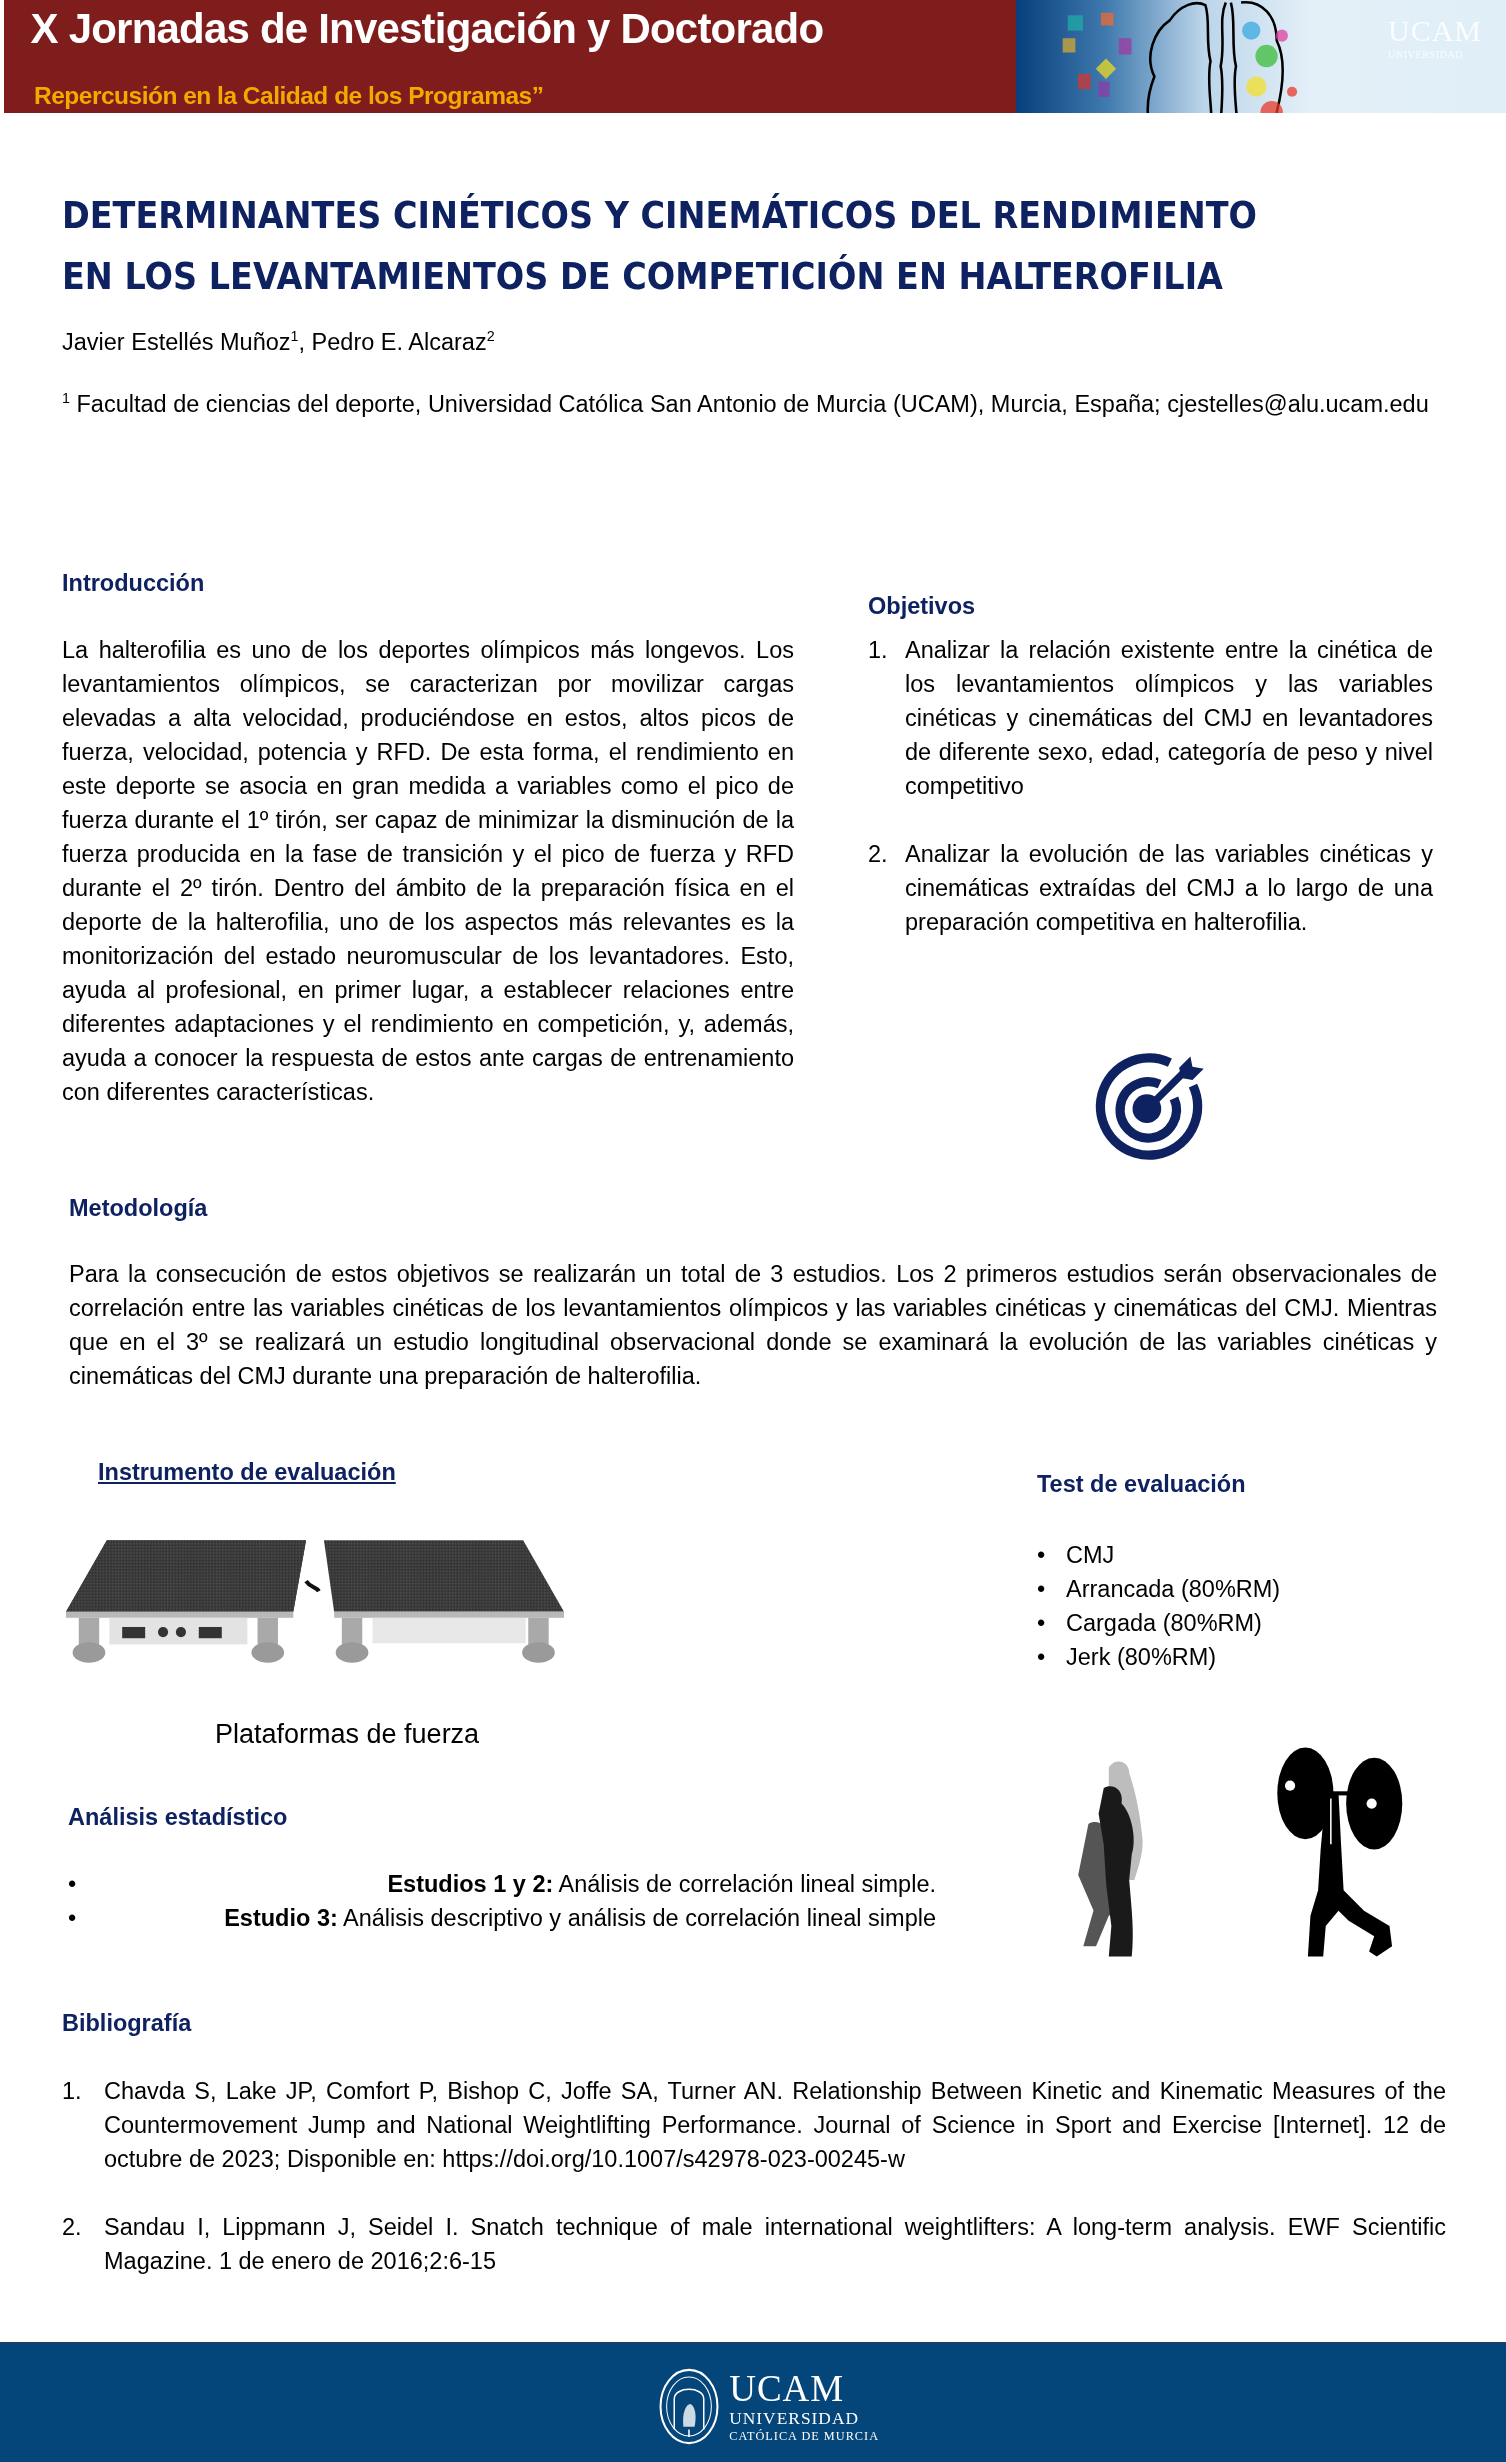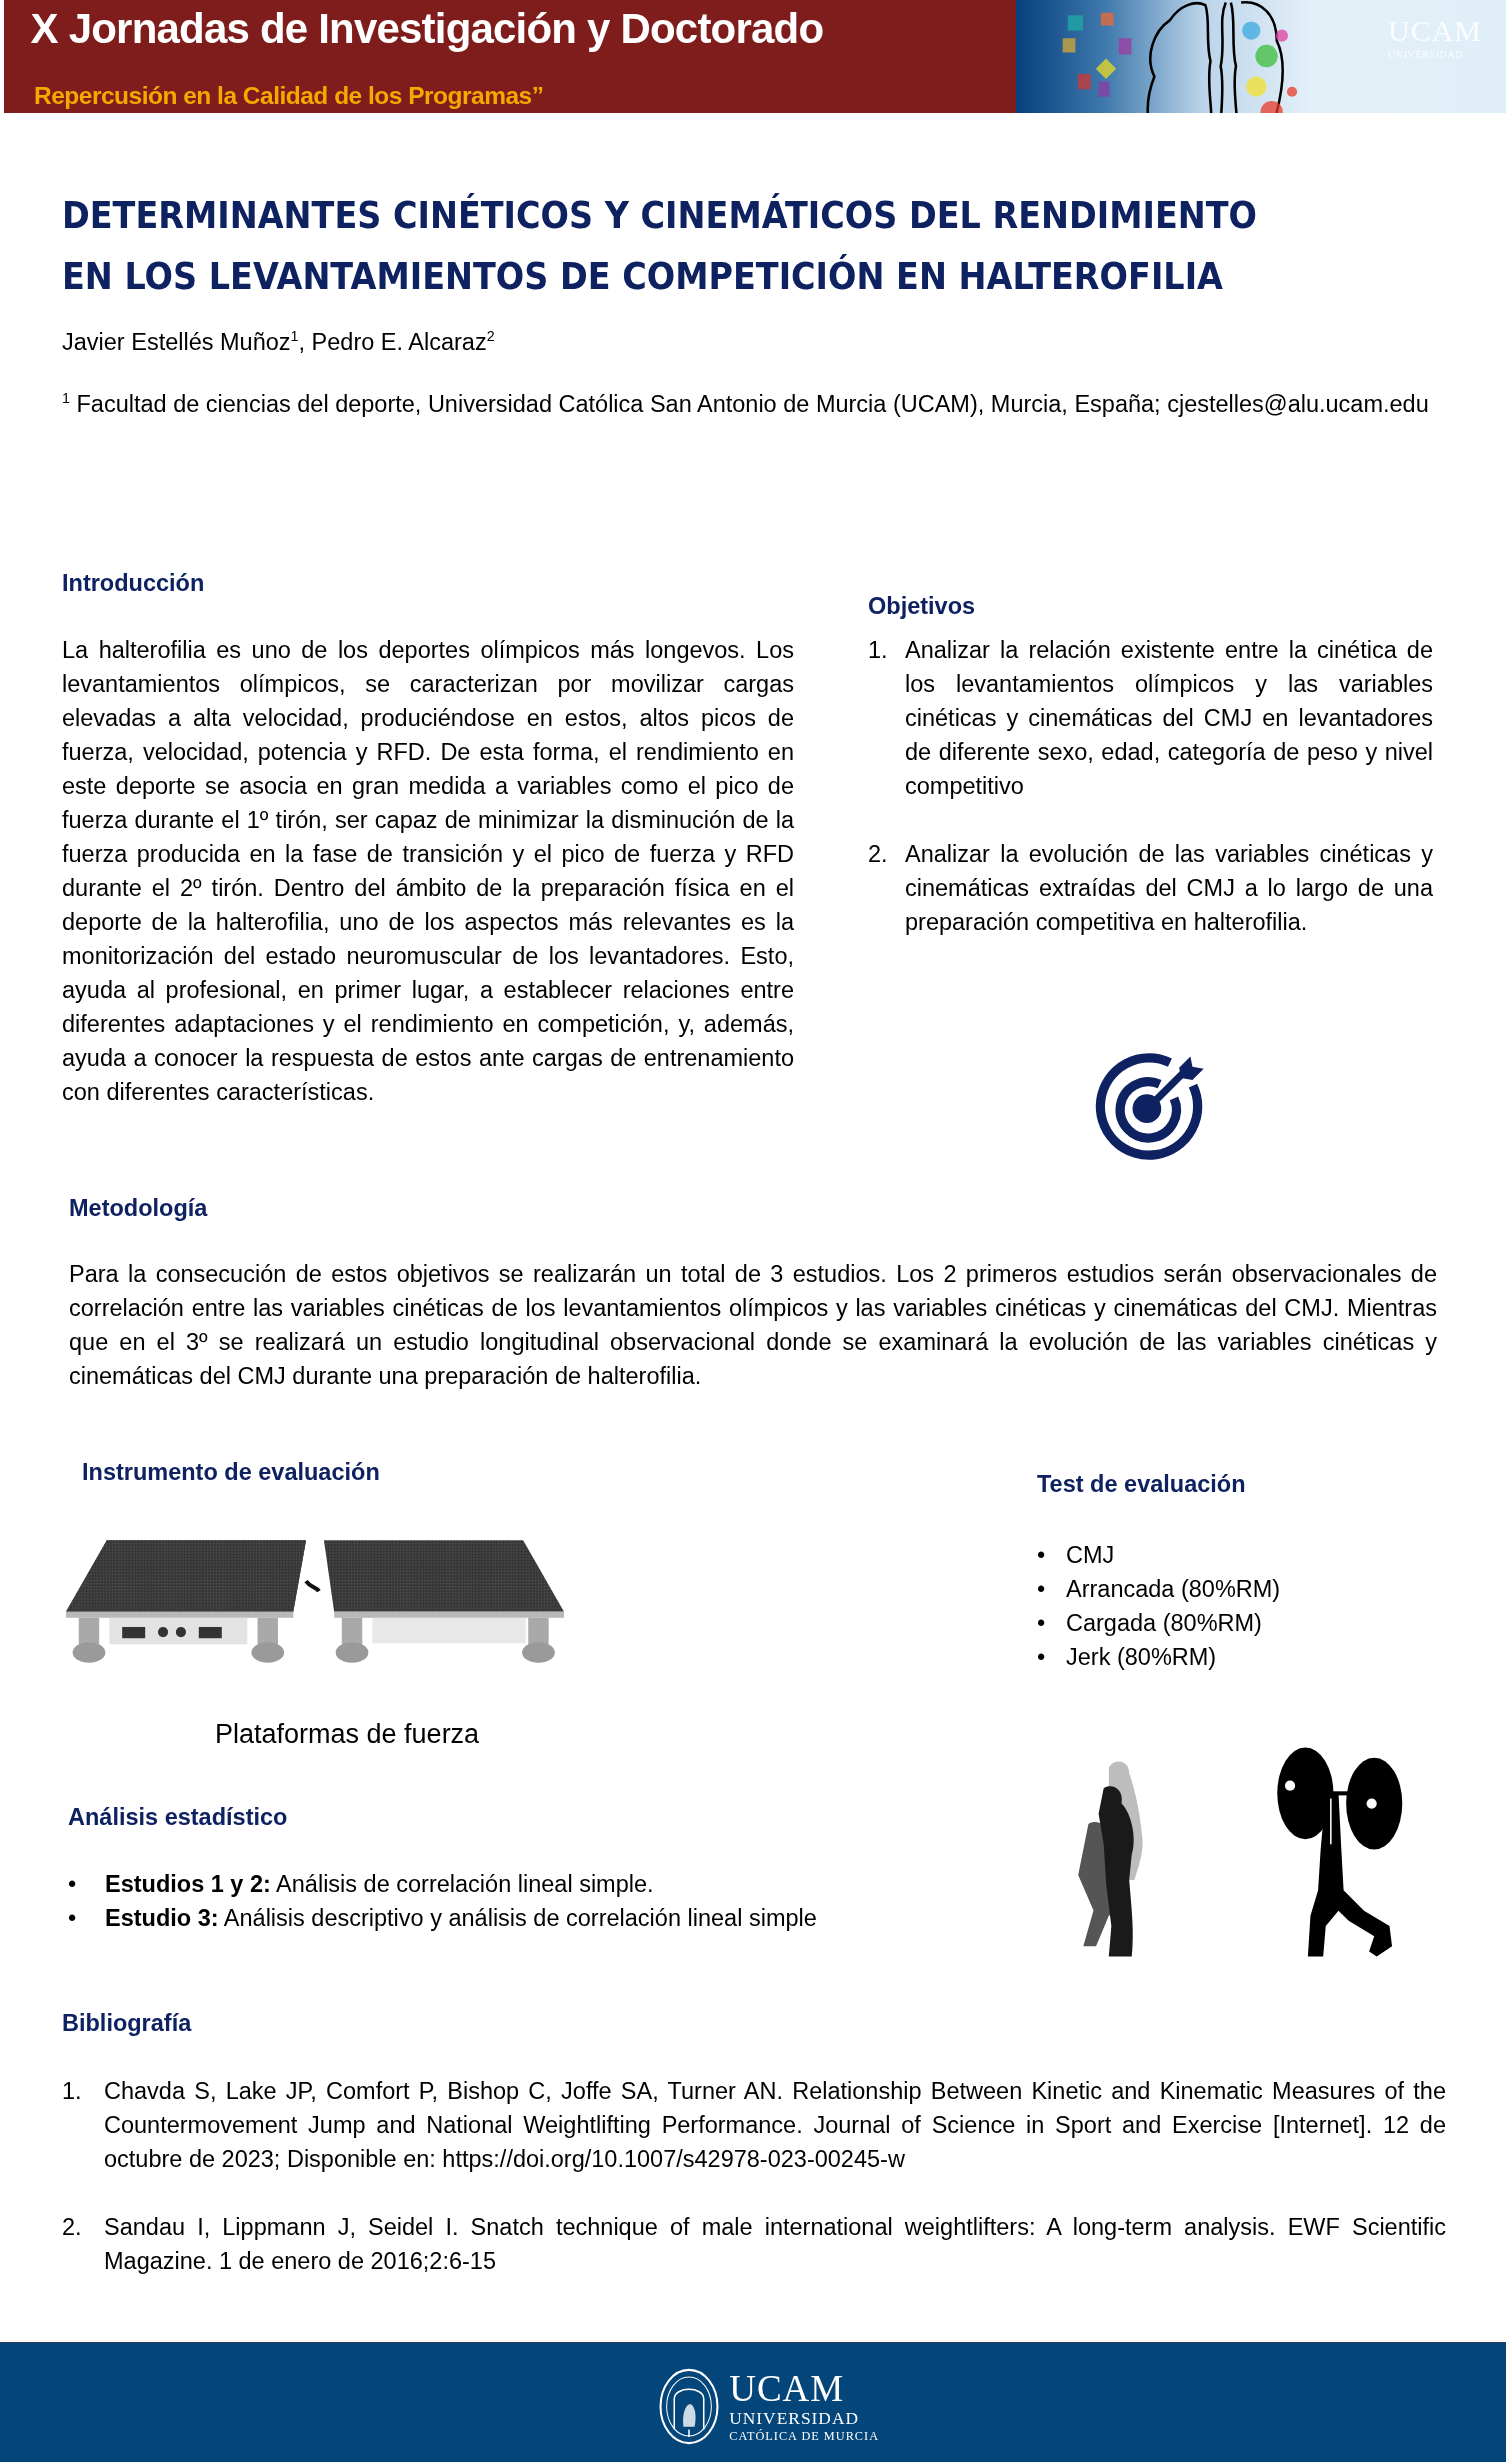--- a/index.html
+++ b/index.html
@@ -42,21 +42,21 @@
   .meth-p { position: absolute; left: 69px; top: 1257px; width: 1368px; }
 
   .plates { position: absolute; left: 66px; top: 1540px; width: 498px; height: 128px; }
   .plates-cap { position: absolute; left: 215px; top: 1719px; font-size: 27px; line-height: 31px; }
 
   .test-list { position: absolute; left: 1037px; top: 1538px; list-style: none; font-size: 23.5px; line-height: 34px; }
   .test-list li { position: relative; padding-left: 29px; }
   .test-list li::before { content: "•"; position: absolute; left: 0; top: 0; }
 
   .stat-list { position: absolute; left: 68px; top: 1867px; list-style: none; font-size: 23.5px; line-height: 34px; width: 868px; }
-  .stat-list li { position: relative; padding-left: 37px; }
+  .stat-list li { position: relative; padding-left: 37px; text-align: right; }
   .stat-list li::before { content: "•"; position: absolute; left: 0; top: 0; }
   .stat-list b { font-weight: bold; }
 
   .cmj-fig { position: absolute; left: 1068px; top: 1747px; width: 102px; height: 215px; }
   .lift-fig { position: absolute; left: 1262px; top: 1742px; width: 153px; height: 220px; }
 
   .biblio { position: absolute; left: 62px; top: 2074px; width: 1384px; list-style: none; }
   .biblio li { position: relative; padding-left: 42px; margin-bottom: 34px; }
   .biblio li .num { position: absolute; left: 0; top: 0; }
 
@@ -144,21 +144,21 @@
     <path d="M140 92 A 55 55 0 1 0 168 120"></path>
   </g>
   <circle cx="115" cy="140" r="28" fill="#0e2161"></circle>
   <line x1="118" y1="138" x2="200" y2="56" stroke="#0e2161" stroke-width="14"></line>
   <polygon points="178,60 200,38 204,58 226,62 204,84 182,80" fill="#0e2161"></polygon>
 </svg>
 
 <div class="section-h" style="left:69px; top:1193px;">Metodología</div>
 <p class="meth-p body-txt justify">Para la consecución de estos objetivos se realizarán un total de 3 estudios. Los 2 primeros estudios serán observacionales de correlación entre las variables cinéticas de los levantamientos olímpicos y las variables cinéticas y cinemáticas del CMJ. Mientras que en el 3º se realizará un estudio longitudinal observacional donde se examinará la evolución de las variables cinéticas y cinemáticas del CMJ durante una preparación de halterofilia.</p>
 
-<div class="section-h" style="left:82px; top:1457px;">Instrumento de evaluación</div>
+<div class="section-h" style="left:98px; top:1457px;text-decoration:underline;">Instrumento de evaluación</div>
 <svg class="plates" viewBox="0 0 975 250">
 
   <polygon points="80,0 470,0 470,0 445,140 0,140" fill="#3a3a3a"></polygon>
   <polygon points="80,0 470,0 445,140 0,140" fill="url(#carpet)"></polygon>
   <rect x="0" y="140" width="445" height="12" fill="#b8b8b8"></rect>
   <rect x="85" y="152" width="270" height="52" fill="#e3e3e3"></rect>
   <rect x="110" y="170" width="45" height="22" fill="#333"></rect>
   <rect x="260" y="170" width="45" height="22" fill="#333"></rect>
   <circle cx="190" cy="180" r="10" fill="#333"></circle>
   <circle cx="225" cy="180" r="10" fill="#333"></circle>

